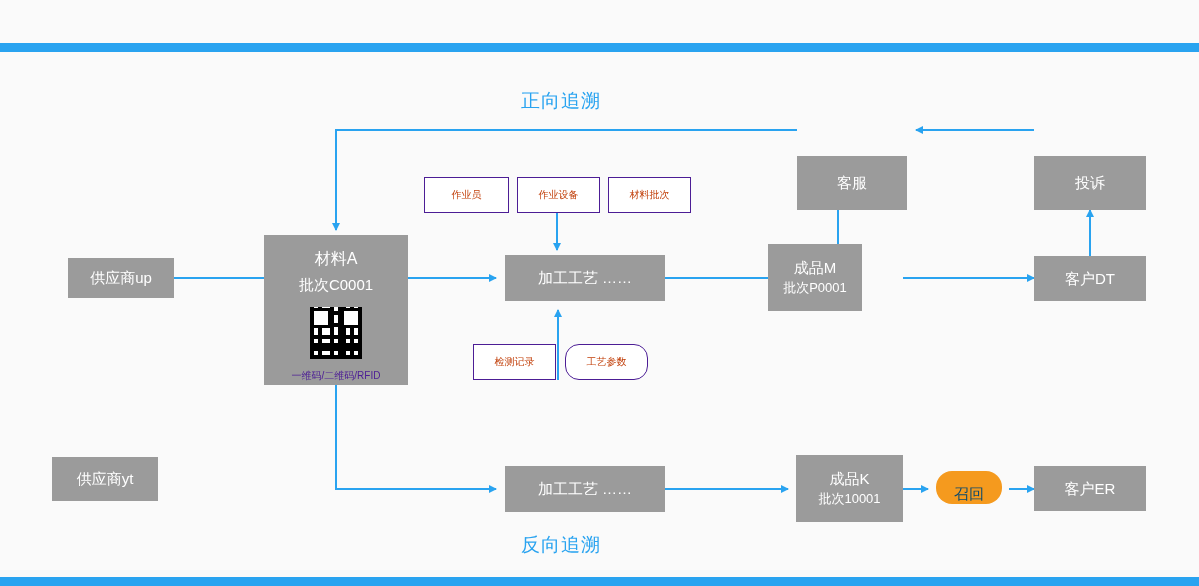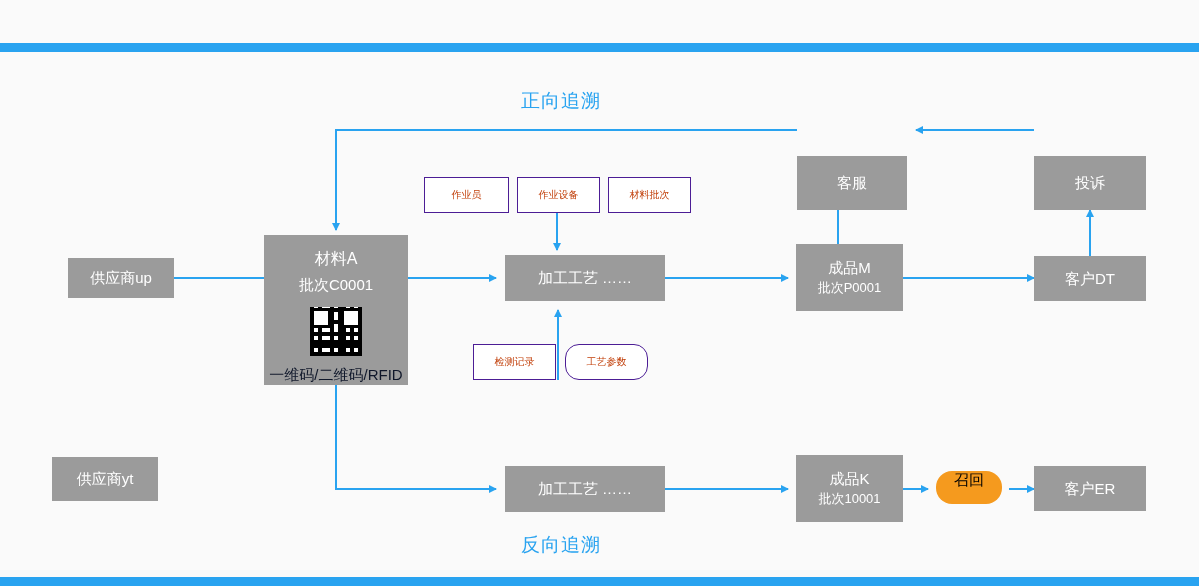--- a/index.html
+++ b/index.html
@@ -105,21 +105,21 @@
     position: absolute;
     background: #9b9b9b;
     color: #ffffff;
     display: flex;
     flex-direction: column;
     align-items: center;
     font-size: 15px;
   }
   .matbox .t1 { margin-top: 14px; font-size: 16px; }
   .matbox .t2 { margin-top: 6px; font-size: 15px; }
-  .matbox .code { font-size: 15px; margin-top: 10px; color: #0f172a; }
+  .matbox .code { font-size: 10px; margin-top: 10px; color: #4c1d95; }
 
   .qr {
     margin-top: 12px;
     width: 52px;
     height: 52px;
     background:
       linear-gradient(90deg,#000 0 4px,transparent 4px 8px,#000 8px 12px,transparent 12px 20px,#000 20px 24px,transparent 24px 28px,#000 28px 36px,transparent 36px 40px,#000 40px 44px,transparent 44px 48px,#000 48px 52px),
       linear-gradient(0deg,#000 0 4px,transparent 4px 8px,#000 8px 16px,transparent 16px 20px,#000 20px 24px,transparent 24px 32px,#000 32px 36px,transparent 36px 44px,#000 44px 48px,transparent 48px 52px);
     background-blend-mode: multiply;
     background-color: #ffffff;
@@ -132,25 +132,25 @@
     background: #ffffff;
     border: 3px solid #000000;
   }
   .qr::before { left: 1px; top: 1px; }
   .qr::after  { right: 1px; top: 1px; }
 
   
   .pill {
     position: absolute;
     background: #f59a1e;
-    color: #000000;
+    color: #0c4a6e;
     border-radius: 16px;
     font-size: 15px;
     display: flex;
-    align-items: flex-start;
+    align-items: flex-end;
     justify-content: center;
   }
 
   
   .blue-label {
     position: absolute;
     color: #29a3f0;
     font-size: 19px;
     letter-spacing: 1px;
   }
@@ -259,21 +259,21 @@
     </div>
 
     <div class="gbox" style="left:1034px; top:104px; width:112px; height:54px;">
       <span>投诉</span>
     </div>
 
     <div class="gbox" style="left:797px; top:104px; width:110px; height:54px;">
       <span>客服</span>
     </div>
 
-    <div class="gbox" style="left:796px; top:192px; width:107px; height:67px;">
+    <div class="gbox" style="left:768px; top:192px; width:94px; height:67px;">
       <span>成品M</span>
       <span class="sub">批次P0001</span>
     </div>
 
     <div class="gbox" style="left:1034px; top:204px; width:112px; height:45px;">
       <span>客户DT</span>
     </div>
 
     <div class="gbox" style="left:796px; top:403px; width:107px; height:67px;">
       <span>成品K</span>

